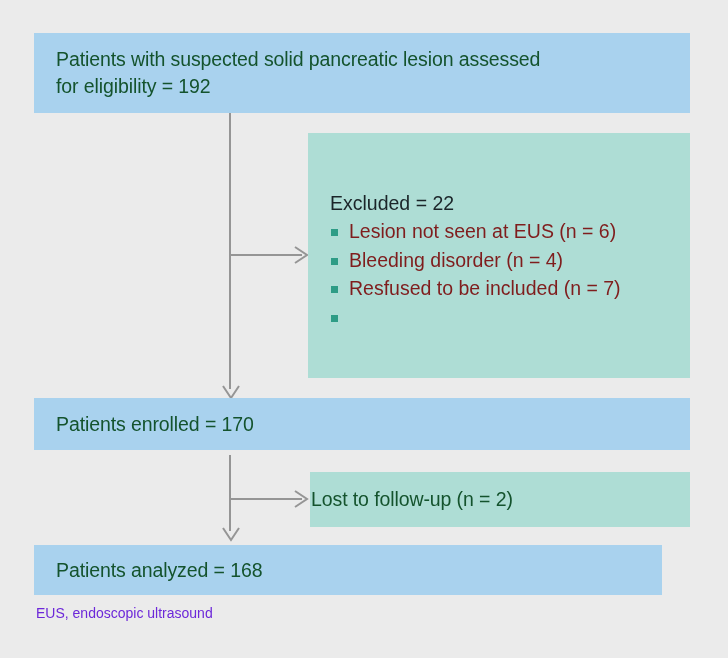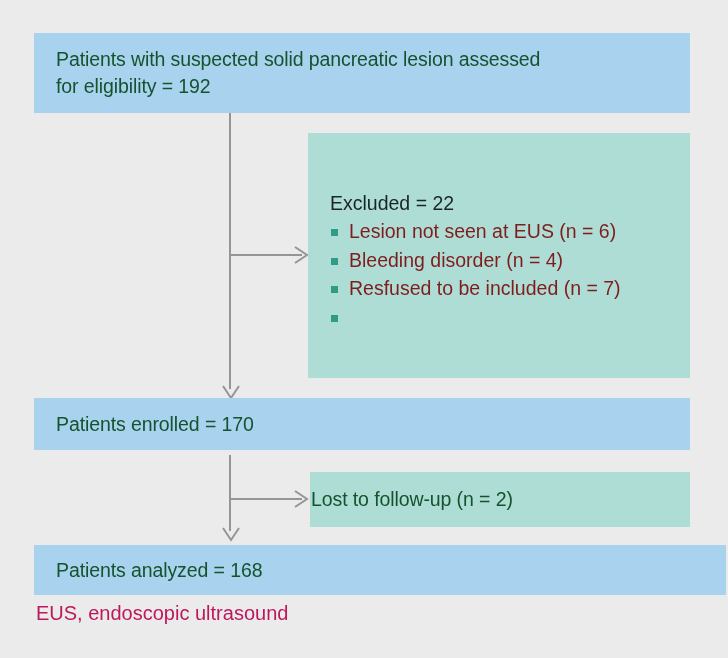--- a/index.html
+++ b/index.html
@@ -49,21 +49,21 @@
   }
   #box-enrolled {
     left: 34px;  top: 398px; width: 656px; height: 52px;
     padding: 0 12px 0 22px;
   }
   #box-lost {
     left: 310px; top: 472px; width: 380px; height: 55px;
     padding: 0 0 0 1px;
   }
   #box-analyzed {
-    left: 34px;  top: 545px; width: 692px; height: 50px;
+    left: 34px;  top: 545px; width: 628px; height: 50px;
     padding: 0 0 0 22px;
   }
 
   
   .excl-title {
     color: #1b2529;
     font-size: 19.5px;
     line-height: 28px;
     padding-left: 4px;
     margin-top: 44px;
@@ -84,22 +84,22 @@
     width: 7px;
     height: 7px;
     background: #2e9c86;
   }
 
   
   #footnote {
     position: absolute;
     left: 36px;
     top: 601px;
-    color: #be185d;
-    font-size: 20px;
+    color: #6d28d9;
+    font-size: 14px;
     line-height: 24px;
   }
 
   
   .connector { position: absolute; }
   .vline {
     position: absolute;
     width: 2px;
     background: #959595;
   }

